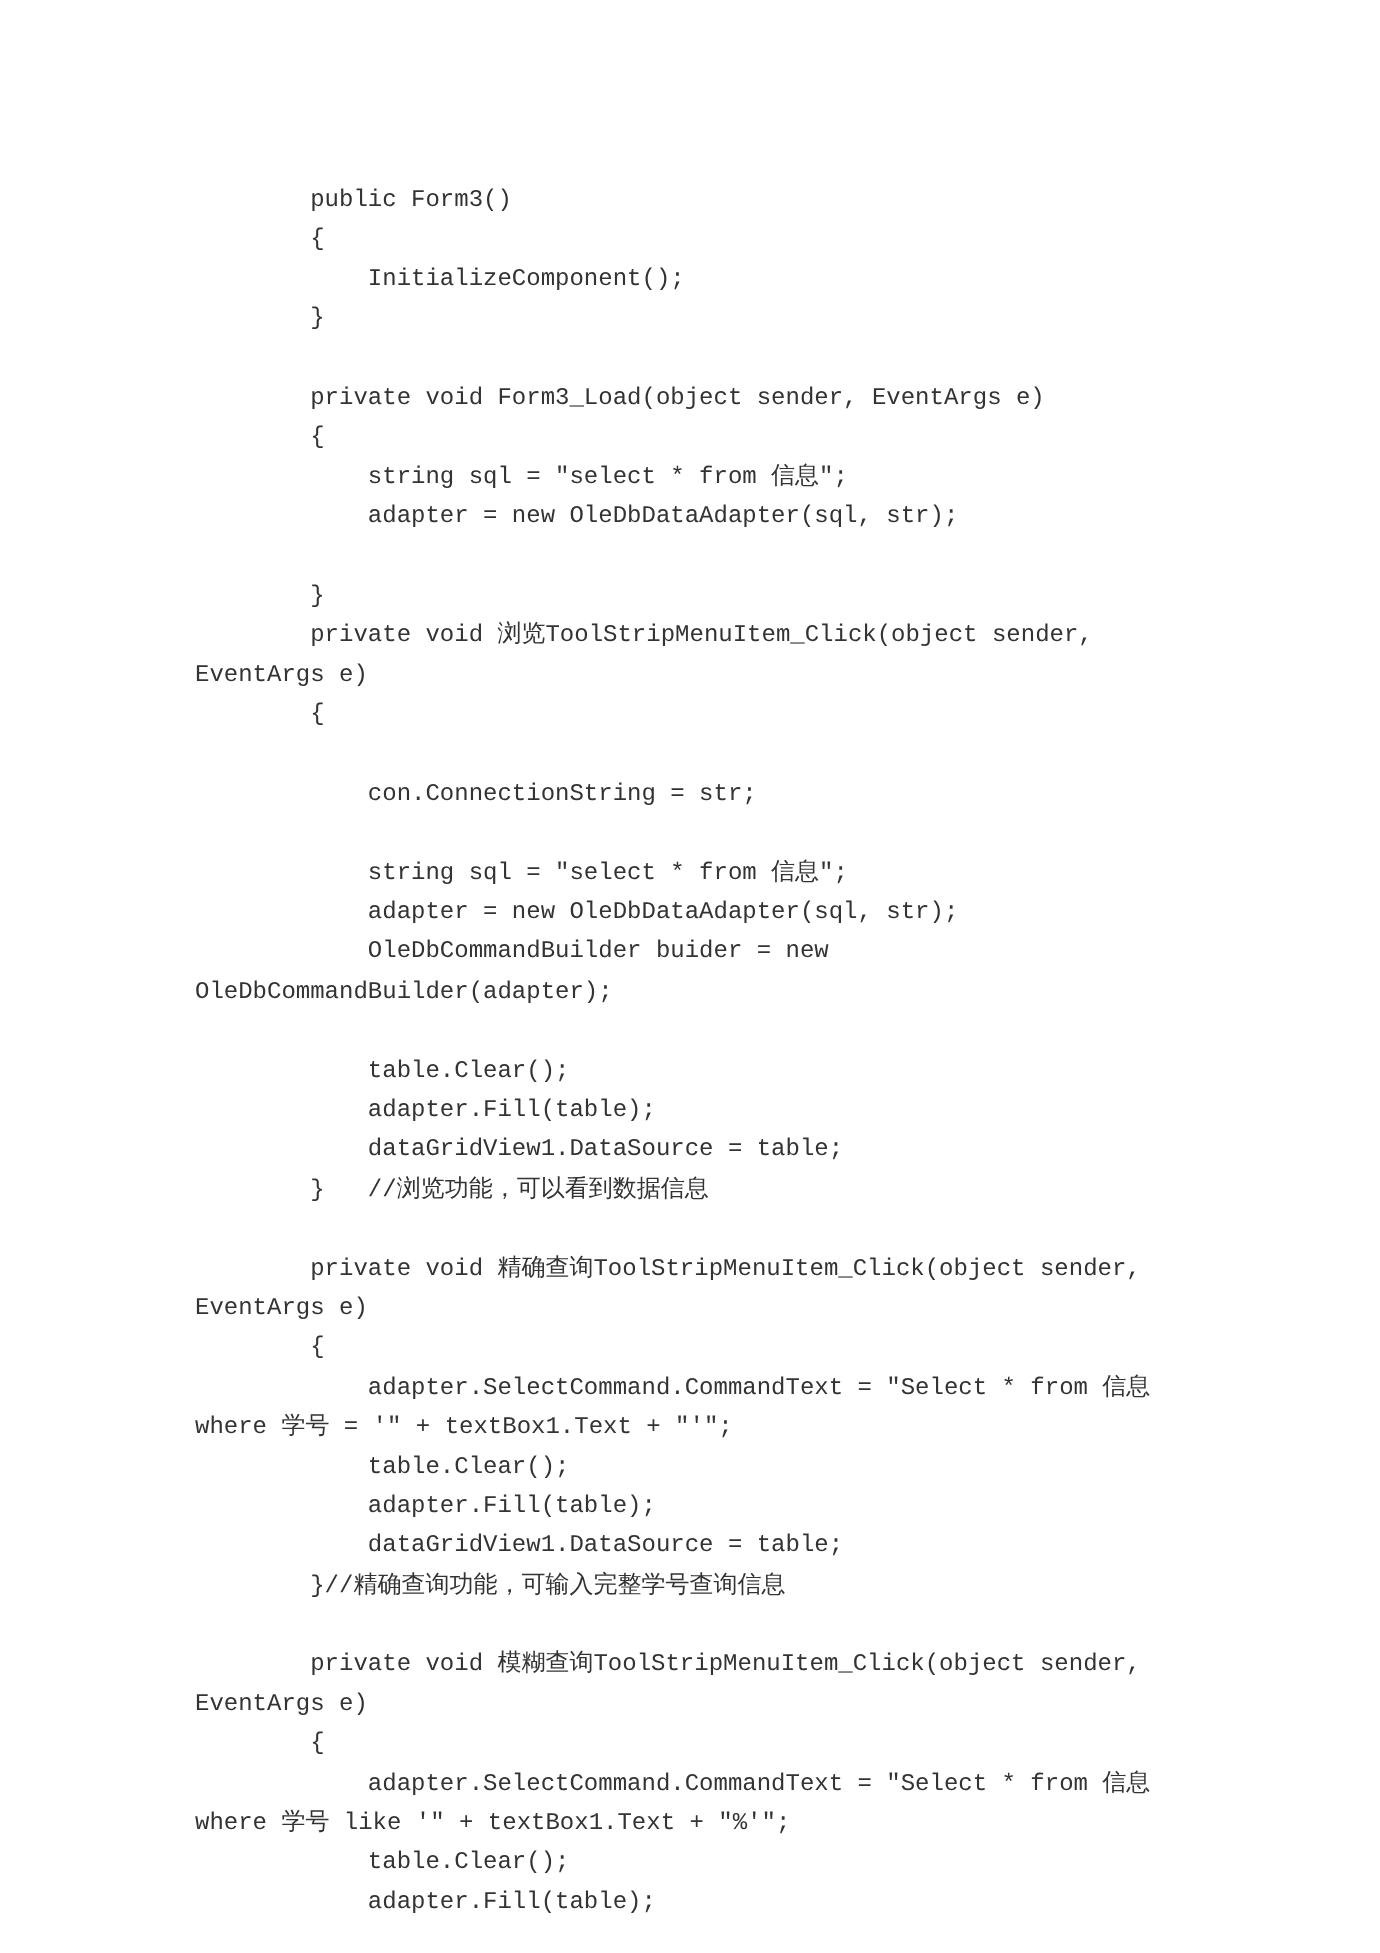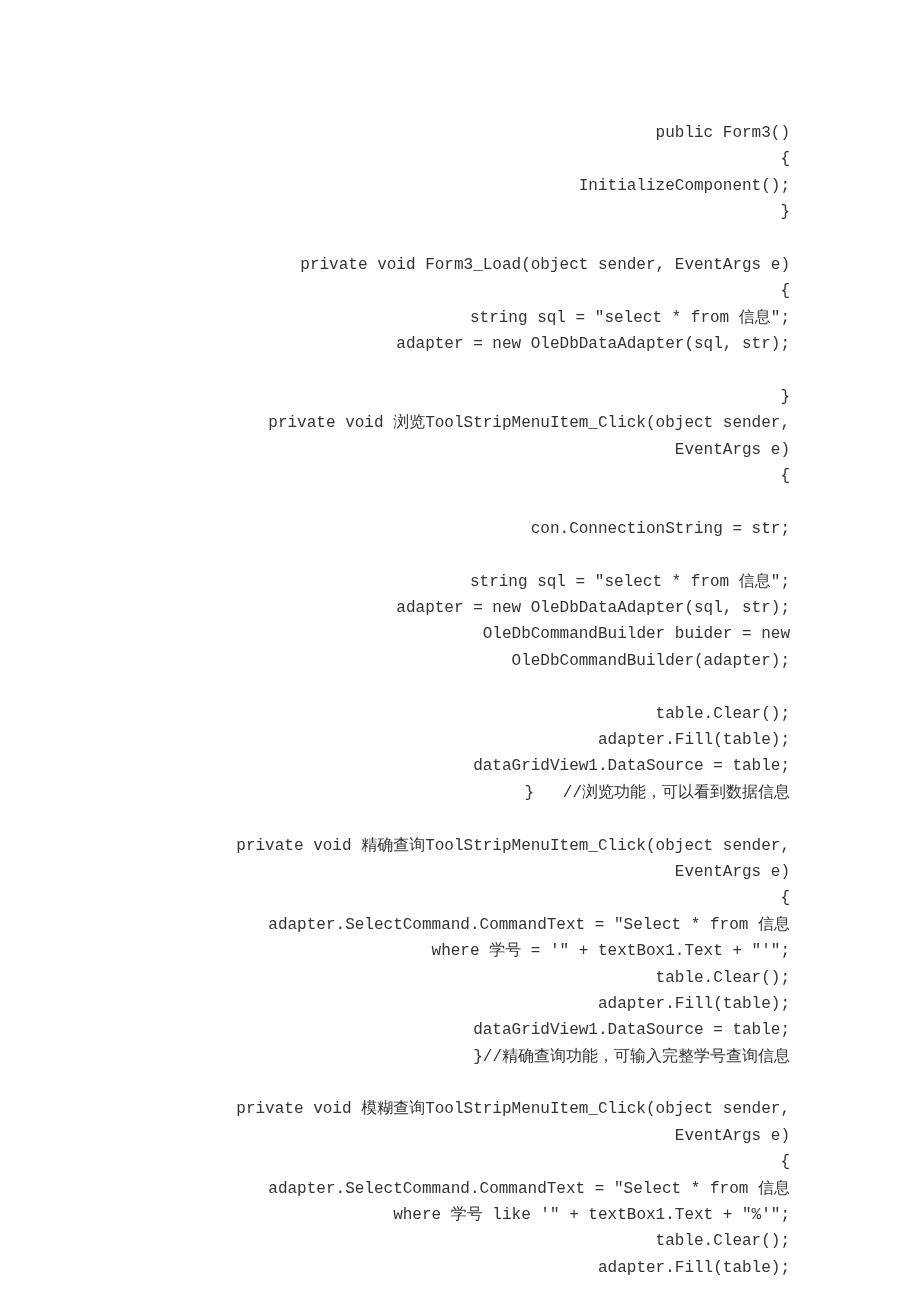--- a/index.html
+++ b/index.html
@@ -15,21 +15,20 @@
       width: 920px;
       min-height: 1302px;
       padding: 120px 130px 60px 130px;
       box-sizing: border-box;
     }
     pre {
       margin: 0;
       white-space: pre-wrap;
       word-wrap: break-word;
       font-family: "Courier New", "SimSun", monospace;
-      text-align: right;
     }
   </style>
 </head>
 <body>
 
 <div class="page">
   <pre>        public Form3()
         {
             InitializeComponent();
         }

